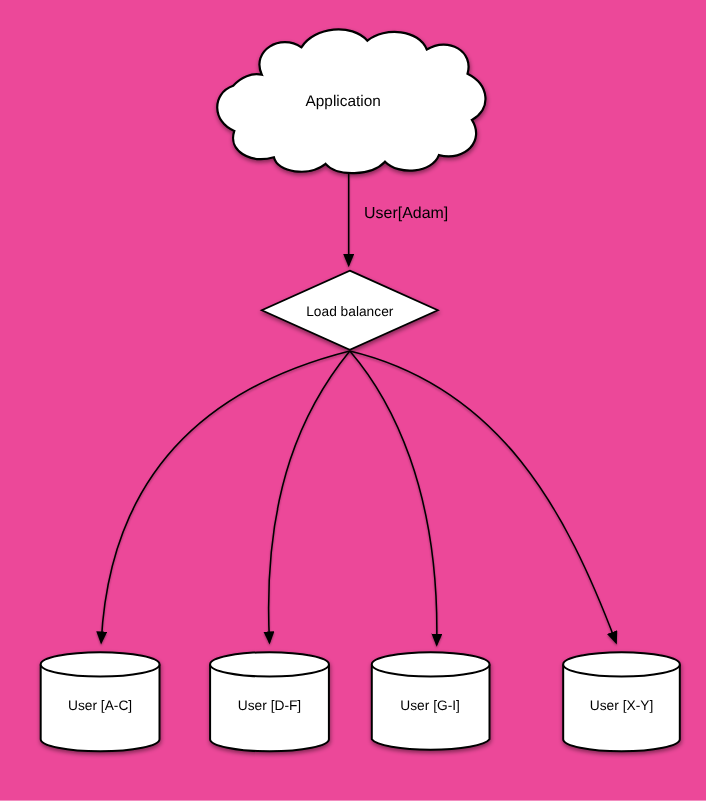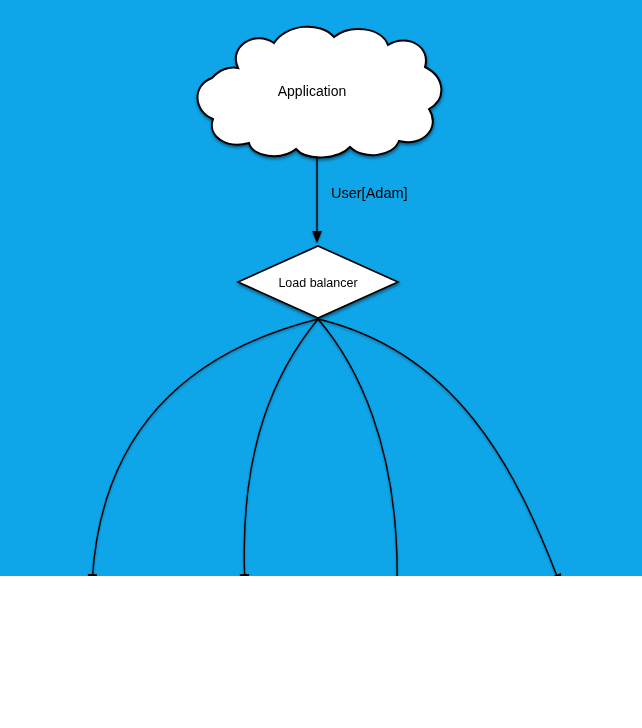--- a/index.html
+++ b/index.html
@@ -3,22 +3,22 @@
 <meta charset="utf-8">
 <style>
   html, body {
     margin: 0;
     padding: 0;
     background: #ffffff;
   }
   .canvas {
     position: relative;
     width: 642px;
-    height: 576px;
-    background: #0ea5e9;
+    height: 728px;
+    background: #ec4899;
     overflow: hidden;
     font-family: "Liberation Sans", sans-serif;
   }
   svg { display: block; }
   text {
     font-family: "Liberation Sans", sans-serif;
     fill: #000000;
   }
   .node-label   { font-size: 12.5px; }
   .cloud-label  { font-size: 14px; }

